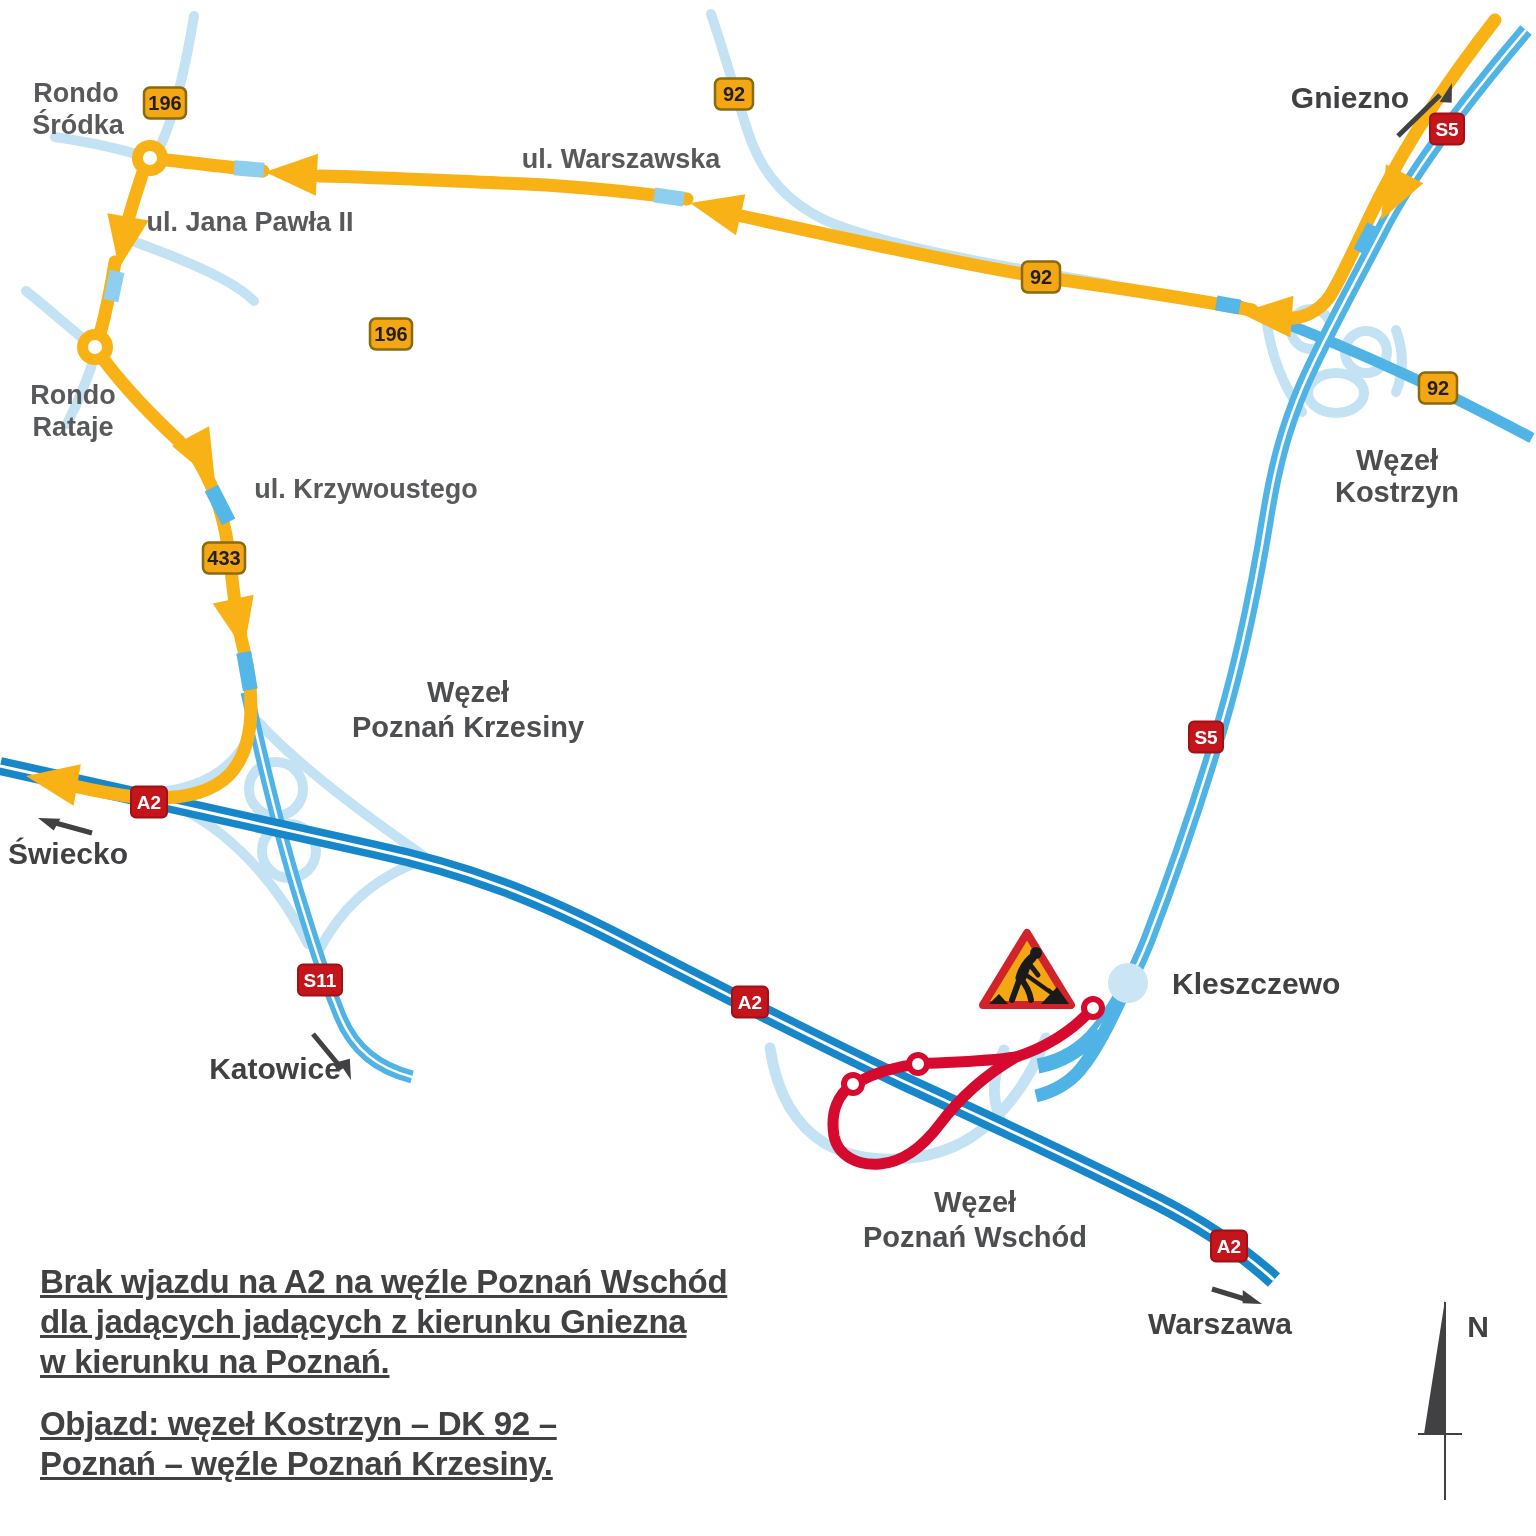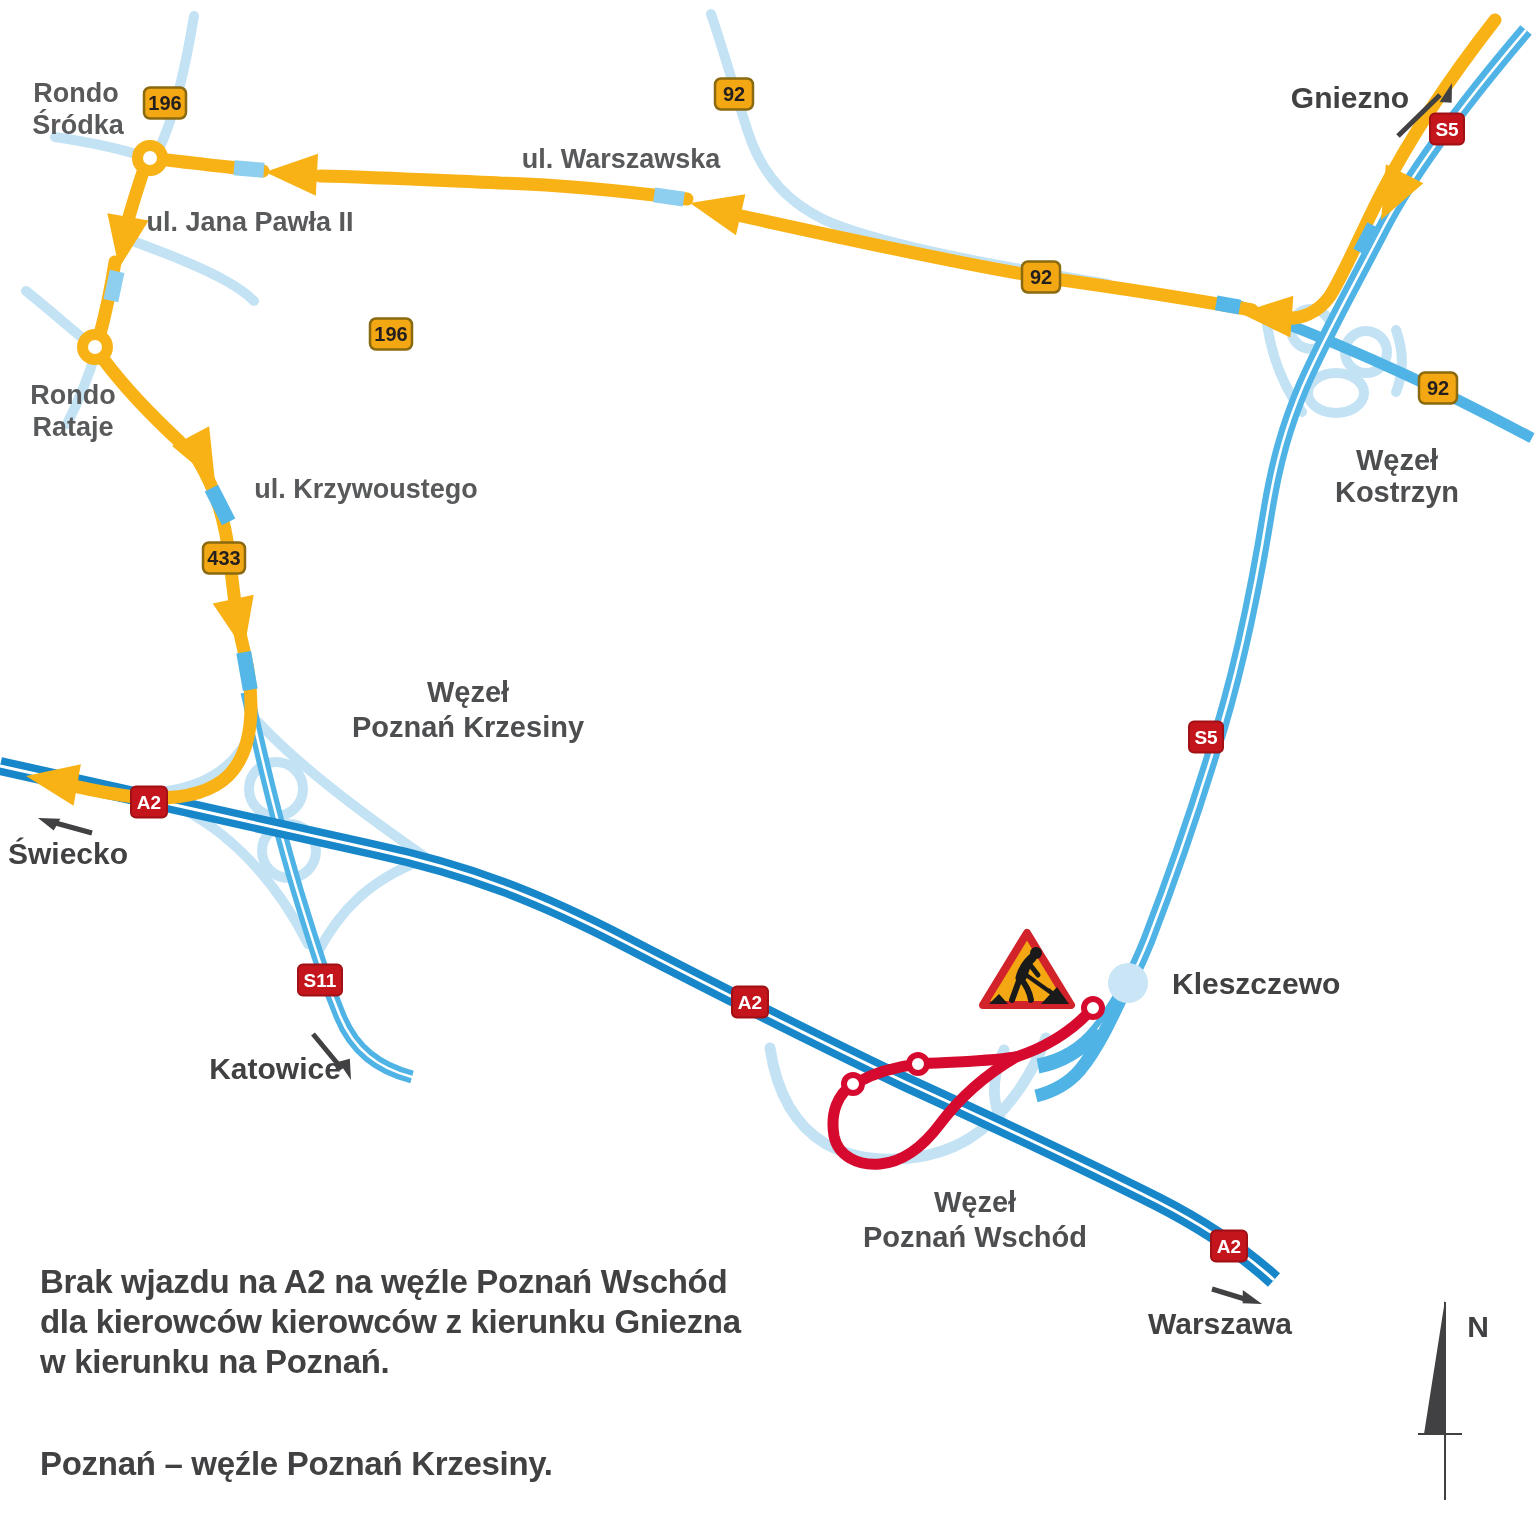--- a/index.html
+++ b/index.html
@@ -6,21 +6,21 @@
   .stage{position:relative;width:1536px;height:1536px;background:#ffffff;overflow:hidden;
          font-family:"Liberation Sans", sans-serif;}
   svg text{font-family:"Liberation Sans", sans-serif;font-weight:bold;}
   .map-label{fill:#58595B;font-size:27px;}
   .dir-label{fill:#414042;font-size:30px;}
   .junction-label{fill:#4D4E50;font-size:29px;}
   .shield-yellow-text{fill:#231F20;font-size:20px;text-anchor:middle;}
   .shield-red-text{fill:#ffffff;font-size:19px;text-anchor:middle;}
   .notice{position:absolute;left:40px;top:1262px;width:820px;color:#414042;
           font-weight:bold;font-size:33px;line-height:40px;letter-spacing:-0.3px;}
-  .notice p{margin:0 0 22px 0;}
+  .notice p{margin:0 0 22px 0;text-decoration:underline;}
 </style>
 </head>
 <body>
 
 <div class="stage">
 <svg width="1536" height="1536" viewBox="0 0 1536 1536">
 
   <g stroke="#C3E3F5" stroke-width="10" fill="none" stroke-linecap="round">
     <path d="M 194 16 C 187 58 178 104 163 140 C 158 152 153 158 149 163"></path>
     <path d="M 55 137 C 88 142 118 148 142 156"></path>
@@ -227,21 +227,21 @@
     <text x="275" y="1079" class="dir-label">Katowice</text>
     <text x="1220" y="1334" class="dir-label">Warszawa</text>
     <text x="1172" y="994" class="dir-label" font-size="27" text-anchor="start">Kleszczewo</text>
   </g>
 </svg>
 
   
   <div class="notice">
     <p>
       <span>Brak wjazdu na A2 na węźle Poznań Wschód</span><br>
-      <span>dla kierowców kierowców z kierunku Gniezna</span><br>
+      <span>dla jadących jadących z kierunku Gniezna</span><br>
       <span>w kierunku na Poznań.</span>
     </p>
     <p>
-      <br>
+      <span>Objazd: węzeł Kostrzyn – DK 92 –</span><br>
       <span>Poznań – węźle Poznań Krzesiny.</span>
     </p>
   </div>
 </div>
 
 </body></html>

